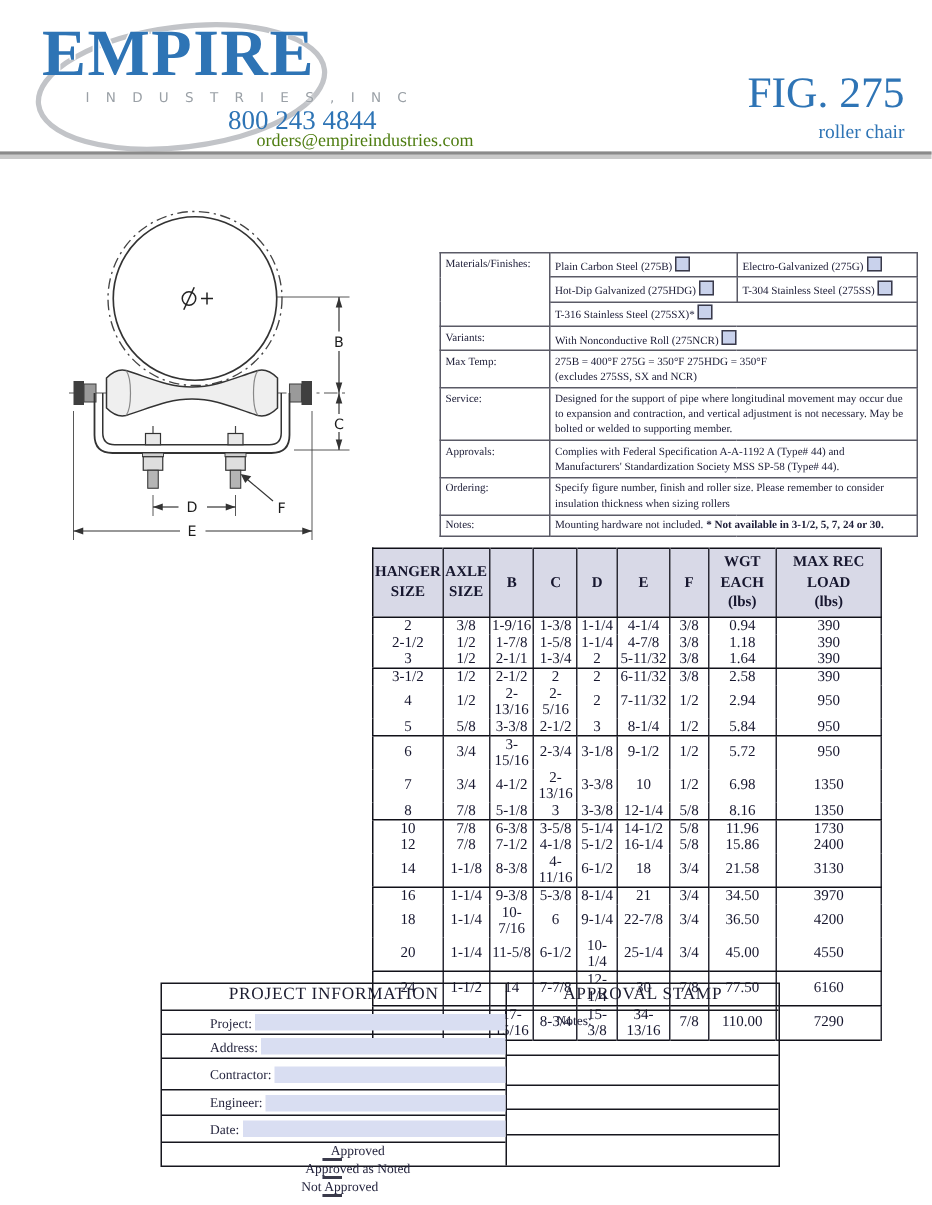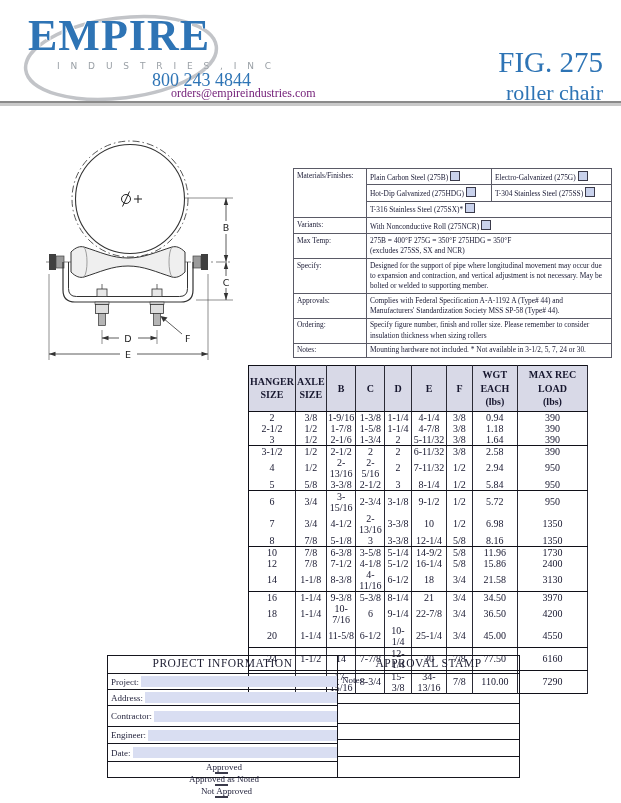--- a/index.html
+++ b/index.html
@@ -7,52 +7,52 @@
        font-family:"Liberation Serif",serif;color:#20203a;overflow:hidden;}
   .abs{position:absolute;}
 
   
   .swoosh{left:18px;top:12px;}
   .logo-word{left:28px;top:14px;font-size:44px;font-weight:bold;color:#2e74b5;
              letter-spacing:1px;line-height:1;text-shadow:1px 0 0 #fff,-1px 0 0 #fff;}
   .logo-sub{left:57px;top:61px;font-size:9px;letter-spacing:4px;color:#9aa0a6;
             font-family:"DejaVu Sans",sans-serif;text-shadow:0 0 2px #fff;}
   .phone{left:152px;top:70px;font-size:18px;color:#2e74b5;}
-  .email{left:171px;top:86px;font-size:12px;color:#701a75;}
+  .email{left:171px;top:86px;font-size:12px;color:#4d7c0f;}
   .fig{right:18px;top:48px;font-size:29px;color:#2e74b5;line-height:1;}
-  .product{right:18px;top:80px;font-size:22px;color:#2e74b5;text-align:right;}
+  .product{right:18px;top:80px;font-size:13px;color:#2e74b5;text-align:right;}
   .rule{left:0;top:101px;width:621px;height:3px;background:#c9c9c9;border-top:2px solid #8a8a8a;}
 
   
   .spec{left:293px;top:168px;width:319px;border-collapse:collapse;
         font-size:7.4px;line-height:1.4;}
   .spec td{border:0.8px solid #5a5a66;padding:1.5px 3px;vertical-align:top;}
   .spec td.lbl{width:66px;}
   .cb{display:inline-block;width:8px;height:8px;background:#c9d2ec;border:1px solid #3a3a4a;
       vertical-align:-1px;margin-left:2px;}
-  .bold{font-weight:normal;}
+  .bold{font-weight:bold;}
 
   
   .size{left:248px;top:365px;width:340px;border-collapse:collapse;
         font-size:10px;text-align:center;color:#16162e;}
   table.size{border:1.6px solid #101018;}
   .size th{background:#d8d9e7;font-weight:bold;border-right:0.8px solid #2a2a35;
            border-bottom:1.6px solid #101018;padding:2px 1px;white-space:pre-line;line-height:1.35;}
   .size td{border-right:0.8px solid #2a2a35;height:10px;padding:0 1px;}
   .size tr.group-end td{border-bottom:1.4px solid #101018;}
 
   
   .form{left:107px;top:655px;width:411px;border:1.2px solid #16161e;display:flex;font-size:9px;}
   .form-left{width:229px;border-right:1.2px solid #16161e;}
   .form-right{flex:1;}
   .form-header{height:16px;border-bottom:1px solid #16161e;text-align:center;
                font-size:11.5px;letter-spacing:0.5px;padding-top:1px;color:#1c1c30;}
   .frow{display:flex;align-items:center;border-bottom:1px solid #16161e;padding:0 0 0 3px;}
   .frow:last-child,.srow:last-child{border-bottom:none;}
-  .flabel{white-space:nowrap;color:#26263f;}
+  .flabel{white-space:nowrap;color:#26263f;margin-left:29px;}
   .ffield{flex:1;height:11px;background:#d9def2;margin-left:2px;}
   .srow{border-bottom:1px solid #16161e;padding:1px 0 0 4px;box-sizing:border-box;}
   .fcheck{display:inline-block;width:11px;height:11px;background:#c9d2ec;
           border:1px solid #3a3a4a;margin:0 6px 0 1px;}
   .approvals{padding-left:3px;flex-direction:column;}
 
   
   .drawing{left:38px;top:128px;}
   .dimtext{font-family:"DejaVu Sans",sans-serif;font-size:9.5px;fill:#1c1c1c;}
 </style>
@@ -181,21 +181,21 @@
     <td colspan="2"><span>With Nonconductive Roll (275NCR)</span><span class="cb"></span></td>
   </tr>
   <tr>
     <td class="lbl">Max Temp:</td>
     <td colspan="2">
       <div>275B = 400°F  275G = 350°F  275HDG = 350°F</div>
       <div>(excludes 275SS, SX and NCR)</div>
     </td>
   </tr>
   <tr>
-    <td class="lbl">Specify:</td>
+    <td class="lbl">Service:</td>
     <td colspan="2">Designed for the support of pipe where longitudinal movement may occur due to expansion and contraction, and vertical adjustment is not necessary.  May be bolted or welded to supporting member.</td>
   </tr>
   <tr>
     <td class="lbl">Approvals:</td>
     <td colspan="2">Complies with Federal Specification A-A-1192 A (Type# 44) and Manufacturers' Standardization Society MSS SP-58 (Type# 44).</td>
   </tr>
   <tr>
     <td class="lbl">Ordering:</td>
     <td colspan="2">Specify figure number, finish and roller size. Please remember to consider insulation thickness when sizing rollers</td>
   </tr>
@@ -257,21 +257,21 @@
         <td>1-5/8</td>
         <td>1-1/4</td>
         <td>4-7/8</td>
         <td>3/8</td>
         <td>1.18</td>
         <td>390</td>
       </tr>
       <tr class="group-end">
         <td>3</td>
         <td>1/2</td>
-        <td>2-1/6</td>
+        <td>2-1/1</td>
         <td>1-3/4</td>
         <td>2</td>
         <td>5-11/32</td>
         <td>3/8</td>
         <td>1.64</td>
         <td>390</td>
       </tr>
       <tr>
         <td>3-1/2</td>
         <td>1/2</td>
@@ -337,21 +337,21 @@
         <td>5/8</td>
         <td>8.16</td>
         <td>1350</td>
       </tr>
       <tr>
         <td>10</td>
         <td>7/8</td>
         <td>6-3/8</td>
         <td>3-5/8</td>
         <td>5-1/4</td>
-        <td>14-9/2</td>
+        <td>14-1/2</td>
         <td>5/8</td>
         <td>11.96</td>
         <td>1730</td>
       </tr>
       <tr>
         <td>12</td>
         <td>7/8</td>
         <td>7-1/2</td>
         <td>4-1/8</td>
         <td>5-1/2</td>

